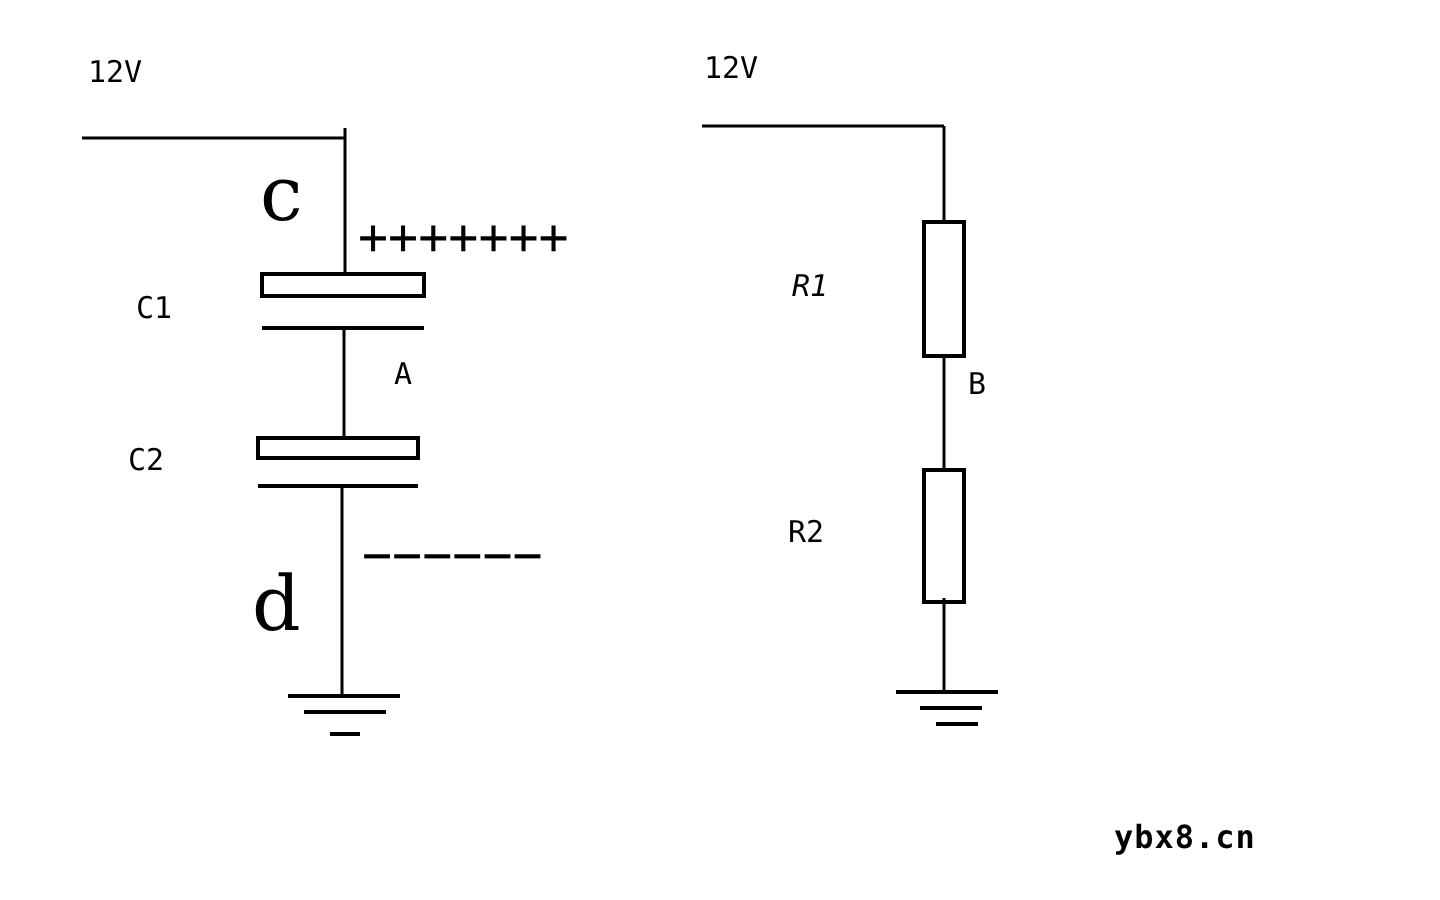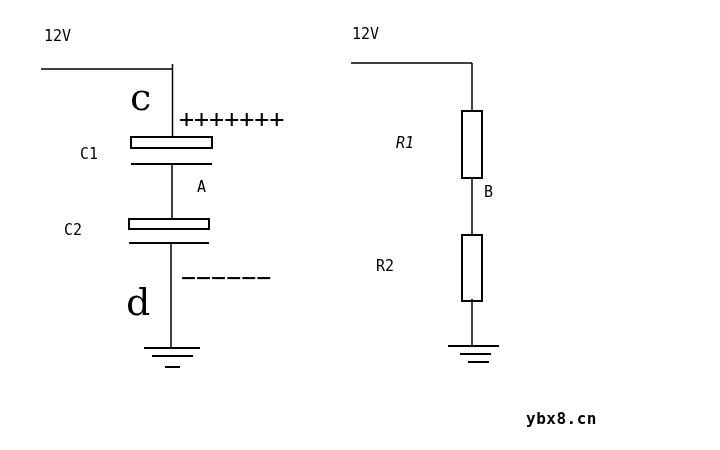--- a/index.html
+++ b/index.html
@@ -88,33 +88,33 @@
       <line x1="468" y1="362" x2="489" y2="362" stroke="#000" stroke-width="2"></line>
     </g>
   </svg>
 
   <div class="lbl lbl-small" style="left:44px;  top:29px;">12V</div>
 
   <div class="lbl lbl-serif" style="left:130px; top:78px;">c</div>
 
   <div class="charges" style="left:179px; top:106px;">+++++++</div>
 
-  <div class="lbl lbl-small" style="left:80px;  top:147px;">C1</div>
+  <div class="lbl lbl-small" style="left:68px;  top:147px;">C1</div>
 
   <div class="lbl lbl-small" style="left:197px; top:180px;">A</div>
 
   <div class="lbl lbl-small" style="left:64px;  top:223px;text-align:center;">C2</div>
 
   <div class="charges" style="left:181px; top:265px;">−−−−−−</div>
 
   <div class="lbl lbl-serif" style="left:126px; top:283px;">d</div>
 
   <div class="lbl lbl-small" style="left:352px; top:27px;">12V</div>
 
   <div class="lbl lbl-small" style="left:396px; top:136px;font-style:italic;">R1</div>
 
   <div class="lbl lbl-small" style="left:484px; top:185px;">B</div>
 
-  <div class="lbl lbl-small" style="left:376px; top:259px;">R2</div>
+  <div class="lbl lbl-small" style="left:394px; top:259px;">R2</div>
 
-  <div class="watermark" style="left:526px; top:411px;">ybx8.cn</div>
+  <div class="watermark" style="left:557px; top:411px;">ybx8.cn</div>
 
 </div>
 
 </body></html>

